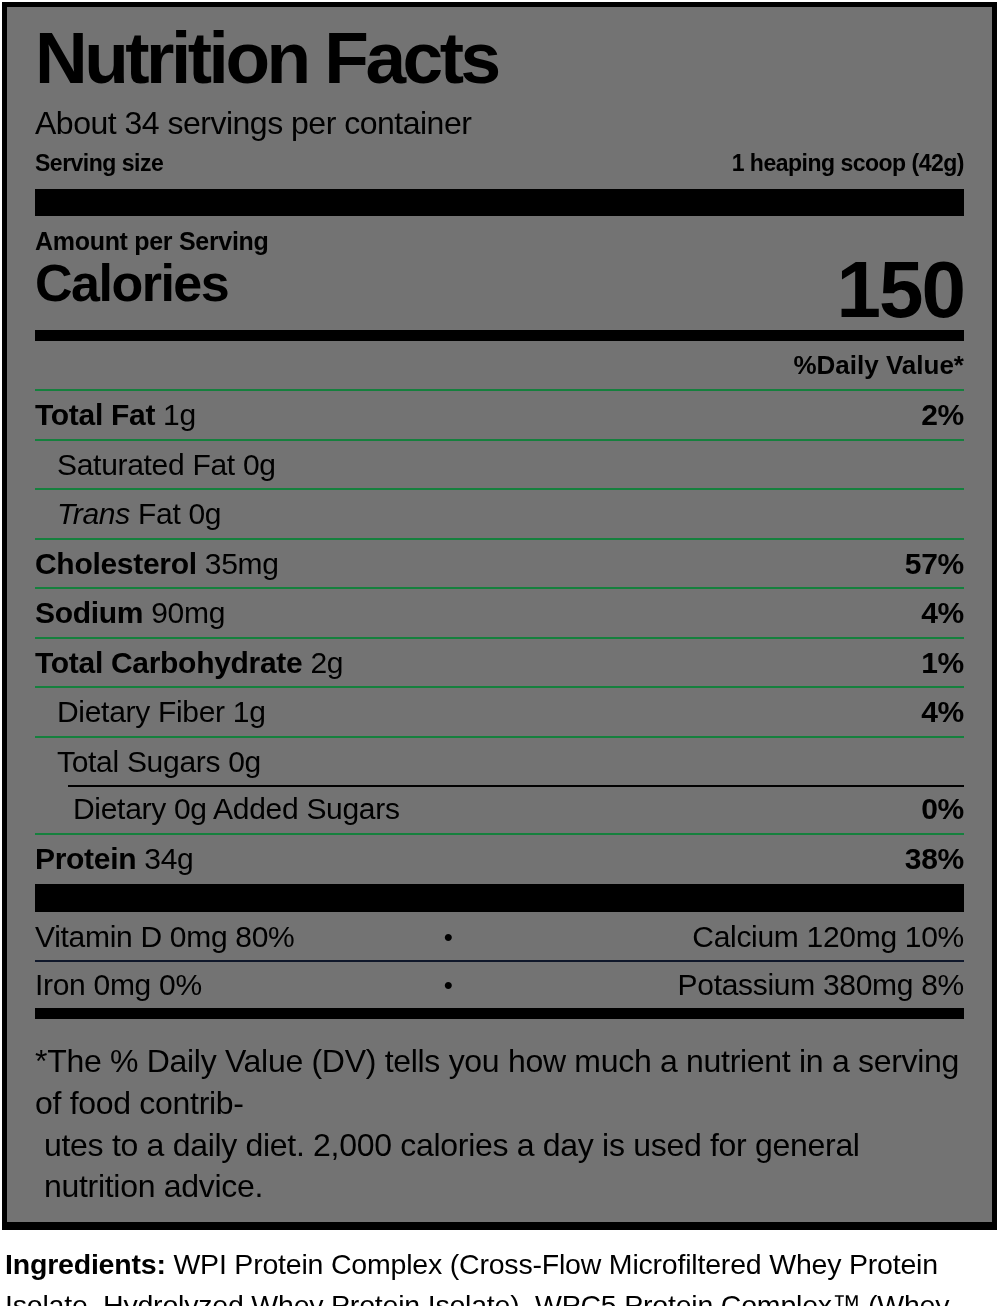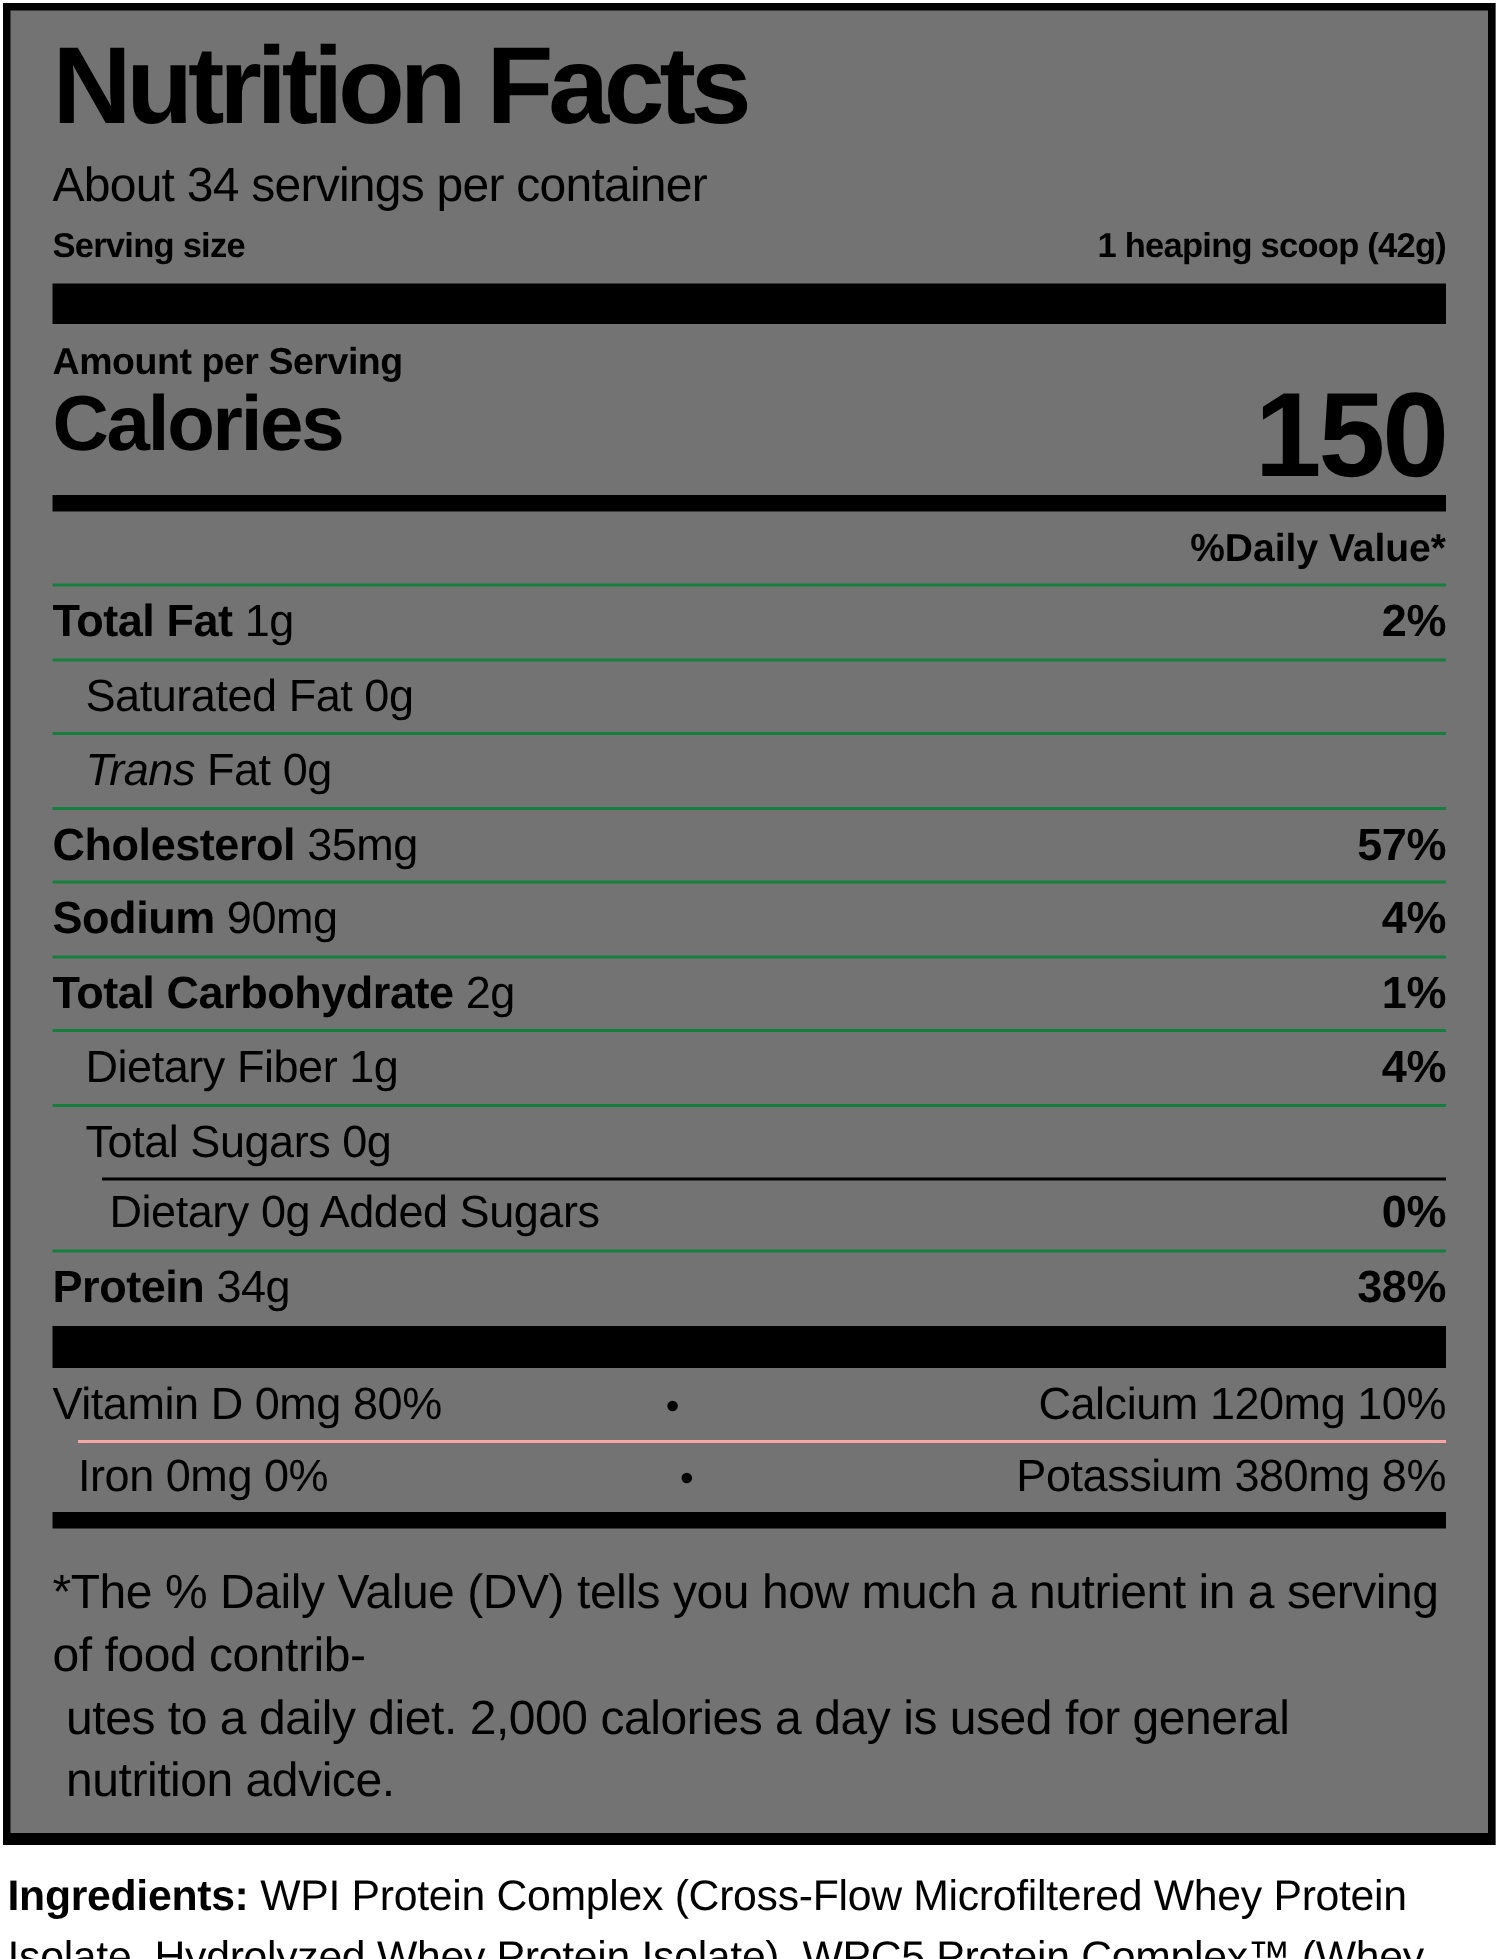--- a/index.html
+++ b/index.html
@@ -75,21 +75,21 @@
     top: 0; left: 33px; right: 0;
     border-top: 2px solid #000;
   }
   .micro-row {
     display: flex;
     align-items: center;
     font-size: 30px;
     letter-spacing: -0.3px;
     padding: 6px 0;
   }
-  .micro-row.ruled { border-top: 2px solid #fca5a5; margin-left: 17px; }
+  .micro-row.ruled { border-top: 2px solid #0f172a; }
   .micro-left  { flex: 0 0 44%; text-align: left; }
   .micro-sep   { flex: 0 0 auto; font-size: 26px; }
   .micro-right { flex: 1 1 auto; text-align: right; }
   .nf-footnote {
     font-size: 32px;
     letter-spacing: -0.3px;
     padding: 22px 0 2px 0;
     line-height: 1.3;
   }
   .nf-footnote .l2 { padding-left: 9px; }

